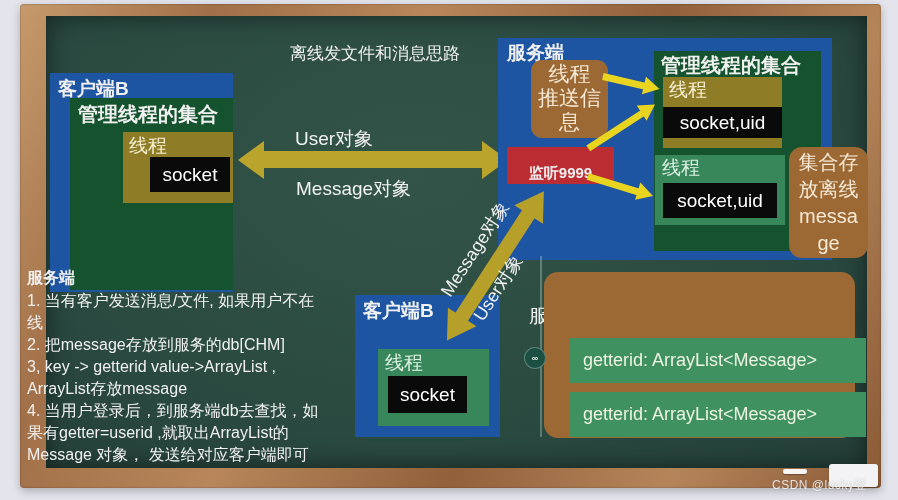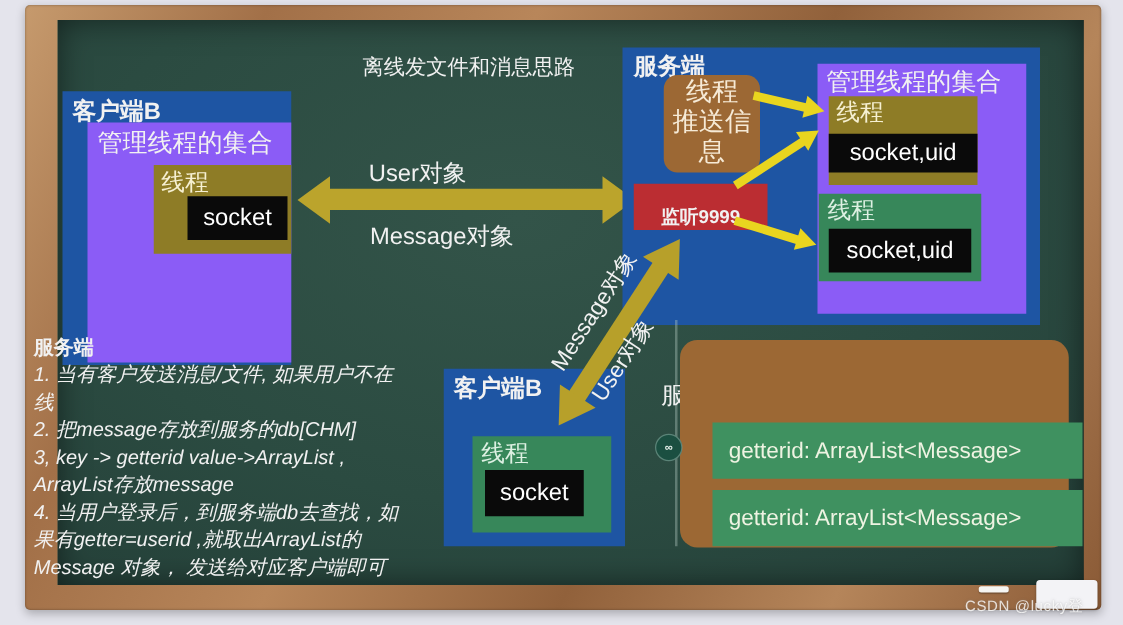--- a/index.html
+++ b/index.html
@@ -15,21 +15,21 @@
     background:linear-gradient(115deg,#c69a6d 0%,#a27048 18%,#b8865a 38%,#91613b 60%,#b5855a 80%,#8a5a36 100%);
     box-shadow:0 3px 8px rgba(0,0,0,.25), inset 0 0 2px rgba(0,0,0,.4);
   }
   .board{
     left:46px;top:16px;width:821px;height:452px;
     background:radial-gradient(ellipse at 45% 35%, #335449 0%, #2b4b41 55%, #243f38 100%);
     box-shadow:inset 0 0 24px rgba(0,0,0,.5);
   }
   .txt{color:#f1f1f1;}
   .blue{background:#1e55a3;}
-  .grayb{background:#8b5cf6;}
+  .grayb{background:#14532d;font-weight:bold;}
   .olive{background:#8e7c26;}
   .greenb{background:#37875a;}
   .blackb{background:#0a0a0a;display:flex;align-items:center;justify-content:center;color:#fff;}
   .brownb{background:#9c6834;}
   .redb{background:#bb2d32;}
   .pre{white-space:pre-line;}
   
   .darrow{pointer-events:none;}
   .darrow .sh{position:absolute;left:24px;right:24px;top:10px;height:17px;background:#bba42c;}
   .darrow .hl,.darrow .hr{position:absolute;top:0;width:0;height:0;
@@ -118,20 +118,23 @@
     </div>
   <div class="abs sarrow" style="left:588px;top:139px;width:80px;transform:rotate(-33deg);">
       <div class="sh"></div>
       <div class="hd"></div>
     </div>
   <div class="abs sarrow" style="left:588px;top:167px;width:68px;transform:rotate(17deg);">
       <div class="sh"></div>
       <div class="hd"></div>
     </div>
 
+  <div class="abs brownb" style="left:789px;top:147px;width:79px;height:111px;border-radius:13px;
+        font-size:20px;line-height:27px;text-align:center;color:#f6ead6;padding:2px 6px;box-sizing:border-box;
+        word-break:break-all;">集合存放离线message</div>
 
   <div class="abs" style="left:540px;top:256px;width:2px;height:181px;background:rgba(185,205,196,.38);"></div>
   <div class="abs txt" style="left:529px;top:303px;font-size:19px;">服</div>
 
   <div class="abs brownb" style="left:544px;top:272px;width:311px;height:166px;border-radius:14px;">
     <div class="row-green" style="position:absolute;left:26px;top:66px;width:283px;height:45px;">getterid: ArrayList&lt;Message&gt;</div>
     <div class="row-green" style="position:absolute;left:26px;top:120px;width:283px;height:45px;">getterid: ArrayList&lt;Message&gt;</div>
   </div>
   <div class="abs linkdot" style="left:524px;top:347px;">
     <span>∞</span>
@@ -147,21 +150,21 @@
 
   <div class="abs xarrow" style="left:406px;top:258px;width:178px;height:15px;transform:rotate(-57deg);">
     <div class="sh"></div>
     <div class="hl"></div>
     <div class="hr"></div>
   </div>
   <div class="abs txt rot" style="left:475px;top:249px;font-size:18px;transform:translate(-50%,-50%) rotate(-57deg);white-space:nowrap;">Message对象</div>
   <div class="abs txt rot" style="left:498px;top:288px;font-size:18px;transform:translate(-50%,-50%) rotate(-57deg);white-space:nowrap;">User对象</div>
 
   <div class="abs txt" style="left:27px;top:268px;font-size:16px;font-weight:bold;">服务端</div>
-  <div class="abs txt pre" style="left:27px;top:290px;width:348px;font-size:16px;line-height:22px;font-style:italic;">1. 当有客户发送消息/文件, 如果用户不在
+  <div class="abs txt pre" style="left:27px;top:290px;width:348px;font-size:16px;line-height:22px;">1. 当有客户发送消息/文件, 如果用户不在
 线
 2. 把message存放到服务的db[CHM]
 3, key -&gt; getterid value-&gt;ArrayList ,
 ArrayList存放message
 4. 当用户登录后，到服务端db去查找，如
 果有getter=userid ,就取出ArrayList的
 Message 对象， 发送给对应客户端即可</div>
 
   <div class="abs chalk" style="left:783px;top:469px;width:24px;height:5px;"></div>
   <div class="abs eraser" style="left:829px;top:464px;width:49px;height:23px;"></div>

